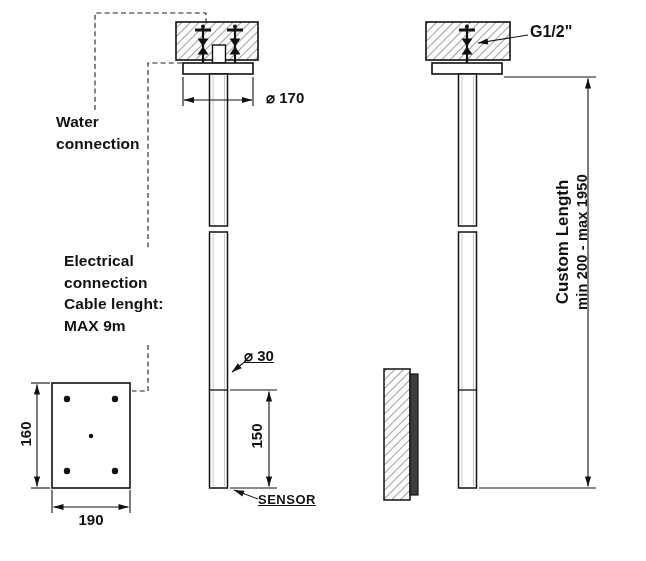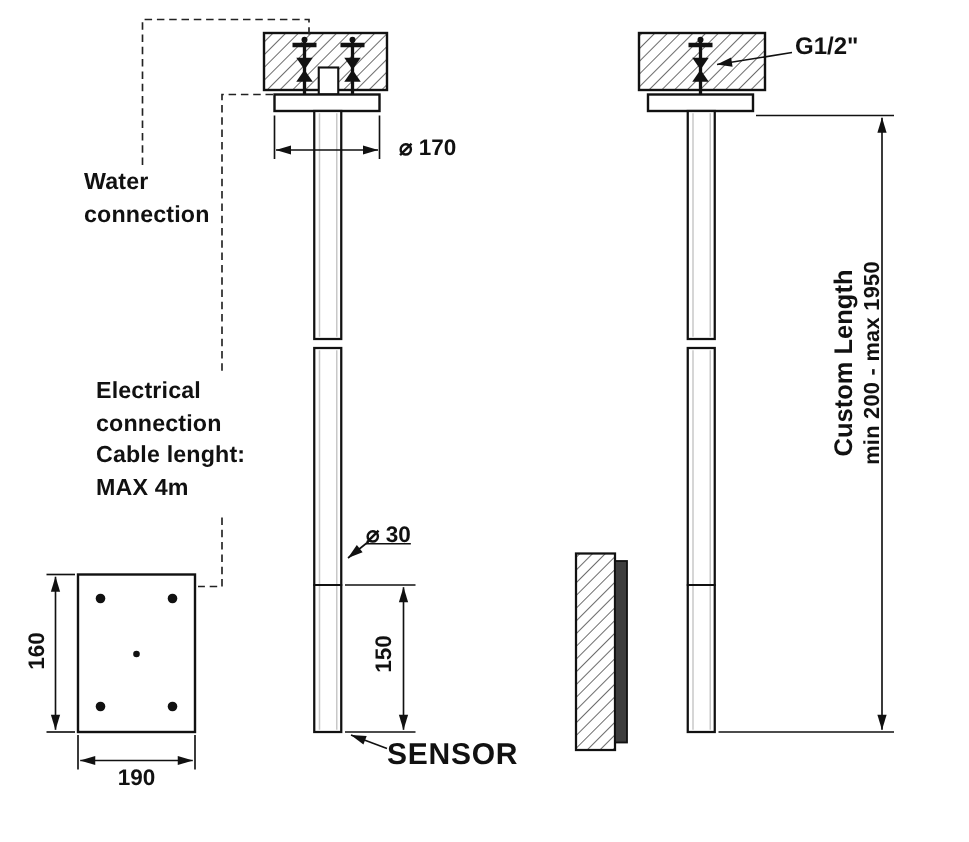--- a/index.html
+++ b/index.html
@@ -20,21 +20,21 @@
     white-space: pre-line;
     font-weight: 700;
   }
   .conn { font-size: 15.5px; line-height: 21.5px; letter-spacing: 0.1px; }
   .dim  { font-size: 15px; white-space: nowrap; }
   .vlabel {
     transform: translate(-50%, -50%) rotate(-90deg);
     white-space: nowrap;
   }
   .hcenter { transform: translate(-50%, -50%); white-space: nowrap; }
-  .sensor-lbl { font-size: 20px; letter-spacing: 0.5px; white-space: nowrap; }
+  .sensor-lbl { font-size: 13px; letter-spacing: 0.5px; white-space: nowrap; text-decoration: underline; }
   .g12-lbl { font-size: 16px; white-space: nowrap; }
   .custom-len { text-align: center; }
   .custom-len .l1 { font-size: 17px; font-weight: 700; line-height: 21px; }
   .custom-len .l2 { font-size: 14.5px; font-weight: 700; line-height: 19px; letter-spacing: 0.2px; }
 </style>
 </head>
 <body>
 
 <div class="stage">
 
@@ -141,21 +141,21 @@
       </g>
     </g>
   </svg>
 
   <div class="lbl conn" style="left:36px; top:111px;margin-left:20px;">Water
 connection</div>
 
   <div class="lbl conn" style="left:64px; top:250px;">Electrical
 connection
 Cable lenght:
-MAX 4m</div>
+MAX 9m</div>
 
   <div class="lbl dim" style="left:266px; top:89px;">⌀ 170</div>
 
   <div class="lbl dim" style="left:244px; top:347px;text-decoration:underline;">⌀ 30</div>
 
   <div class="lbl dim vlabel" style="left:256px; top:436px;">150</div>
 
   <div class="lbl dim vlabel" style="left:25px; top:434px;">160</div>
 
   <div class="lbl dim hcenter" style="left:91px; top:519px;">190</div>

